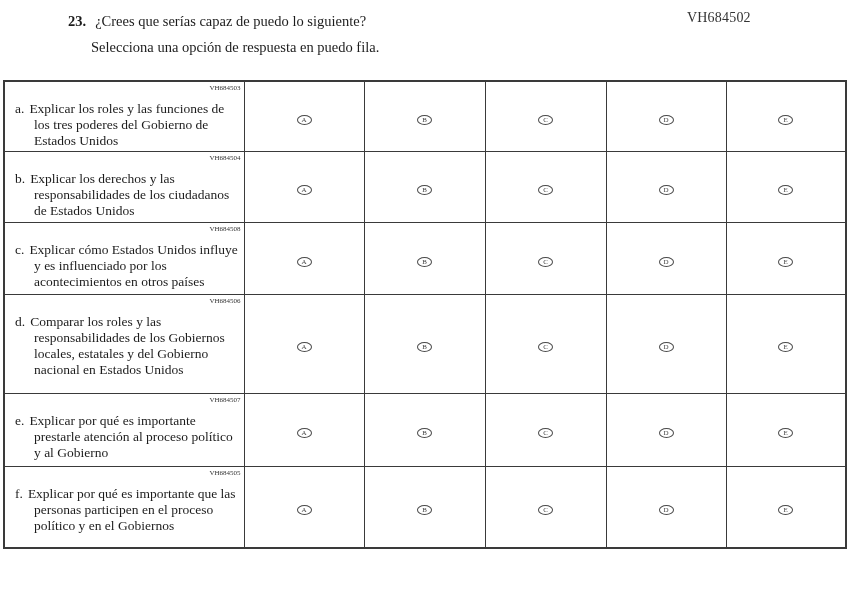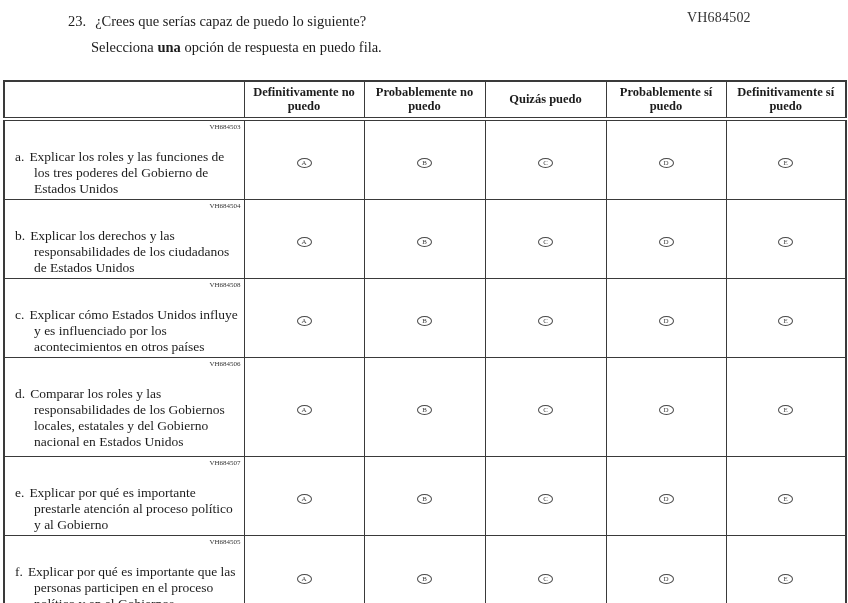--- a/index.html
+++ b/index.html
@@ -12,23 +12,23 @@
   }
 
   
   .question-block {
     position: absolute;
     left: 68px;
     top: 13px;
     width: 620px;
   }
   .q-line1 { font-size: 14.5px; }
-  .q-num { font-weight: normal; margin-right: 9px; }
+  .q-num { font-weight: bold; margin-right: 9px; }
   .q-line2 { font-size: 14.5px; margin-top: 9px; margin-left: 23px; }
-  .bold { font-weight: bold; text-align: right; }
+  .bold { font-weight: normal; text-align: right; }
 
   .question-id {
     position: absolute;
     left: 687px;
     top: 10px;
     font-size: 14px;
     color: #333333;
     letter-spacing: 0.2px;
   }
 
@@ -65,21 +65,21 @@
     color: #333333;
     line-height: 9px;
     margin-right: -1px;
     font-family: Liberation Serif, serif;
   }
   .item-label {
     font-size: 13.5px;
     line-height: 16px;
     padding-left: 19px;
     text-indent: -19px;
-    margin-top: 17px;
+    margin-top: 8px;
   }
   .item-label .prefix { margin-right: 5px; }
   td.opt-cell {
     text-align: center;
     vertical-align: middle;
   }
   .bubble {
     display: inline-block;
     width: 15px;
     height: 10px;
@@ -109,28 +109,20 @@
 <table class="matrix">
   <colgroup>
     <col style="width:240px">
     <col style="width:120px">
     <col style="width:121px">
     <col style="width:121px">
     <col style="width:120px">
     <col style="width:120px">
   </colgroup>
   <tbody>
-      <tr class="header-row">
-    <th></th>
-    <th>Definitivamente no puedo</th>
-    <th>Probablemente no puedo</th>
-    <th>Quizás puedo</th>
-    <th>Probablemente sí puedo</th>
-    <th>Definitivamente sí puedo</th>
-  </tr>
 
   <tr style="height:70px">
     <td class="label-cell">
       <div class="vh-code">VH684503</div>
       <div class="item-label"><span class="prefix">a.</span><span>Explicar los roles y las funciones de los tres poderes del Gobierno de Estados Unidos</span></div>
     </td>
     <td class="opt-cell"><span class="bubble">A</span></td>
     <td class="opt-cell"><span class="bubble">B</span></td>
     <td class="opt-cell"><span class="bubble">C</span></td>
     <td class="opt-cell"><span class="bubble">D</span></td>

